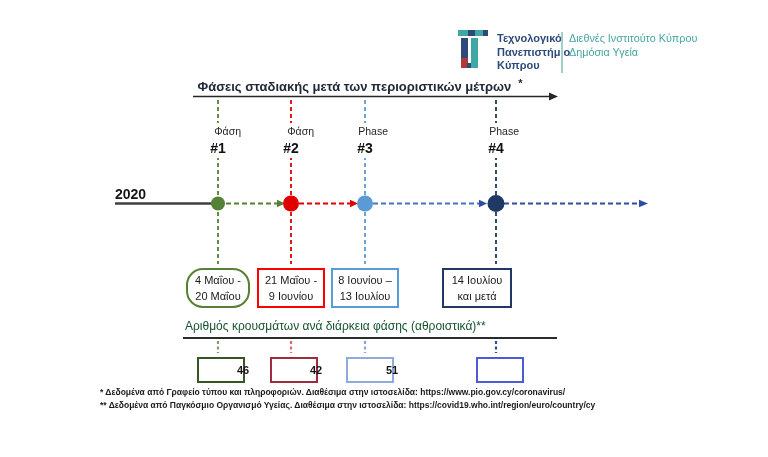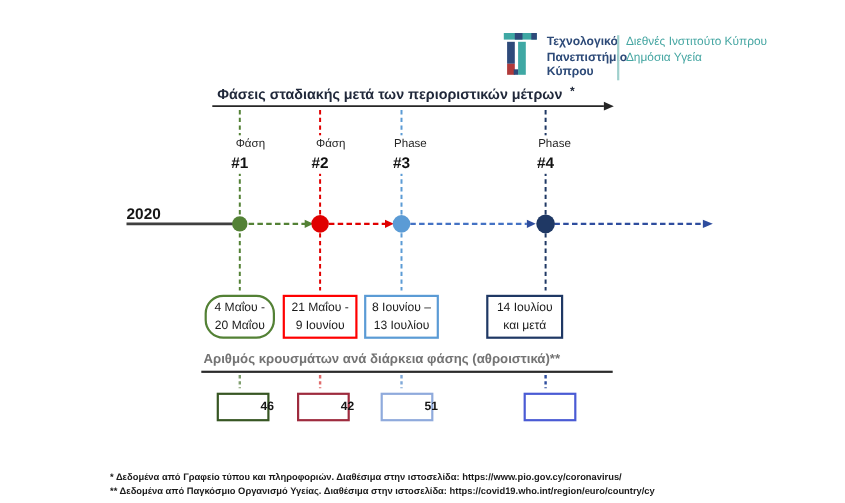--- a/index.html
+++ b/index.html
@@ -26,29 +26,29 @@
   .phase-label .pnum{font-size:14px;font-weight:700;color:#111;margin-top:3px;}
 
   .year-label{position:absolute;left:115px;top:186px;font-size:14px;font-weight:700;color:#161616;}
 
   
   .date-box{position:absolute;top:268px;height:40px;border:2px solid #000;box-sizing:border-box;
             display:flex;flex-direction:column;align-items:center;justify-content:center;
             font-size:11px;line-height:16px;color:#1a1a1a;background:#fff;text-align:center;}
 
   
-  .s2-title{position:absolute;left:185px;top:319px;font-size:12px;font-weight:700;color:#737373;}
+  .s2-title{position:absolute;left:185px;top:319px;font-size:12px;font-weight:400;color:#14532d;}
   .s2-underline{position:absolute;left:183px;top:337px;width:374px;height:2px;background:#2b2b2b;}
 
   .case-box{position:absolute;top:357px;width:42px;height:26px;border:2px solid #000;box-sizing:border-box;
             display:flex;align-items:center;justify-content:center;background:#fff;
             font-size:11px;font-weight:700;color:#161616;padding-left:44px;}
 
   
-  .footnotes{position:absolute;left:100px;top:427px;font-size:8.5px;font-weight:700;color:#1a1a1a;line-height:13px;}
+  .footnotes{position:absolute;left:100px;top:386px;font-size:8.5px;font-weight:700;color:#1a1a1a;line-height:13px;}
 </style>
 </head>
 <body>
 
 <div id="canvas">
 
   <svg class="logo-icon" viewBox="0 0 36 44">
     <rect x="3" y="0" width="30" height="6" style="fill: rgb(63, 168, 164);"></rect>
     <rect x="13" y="0" width="7" height="6" style="fill: rgb(46, 74, 122);"></rect>
     <rect x="28" y="0" width="5" height="6" style="fill: rgb(46, 74, 122);"></rect>

